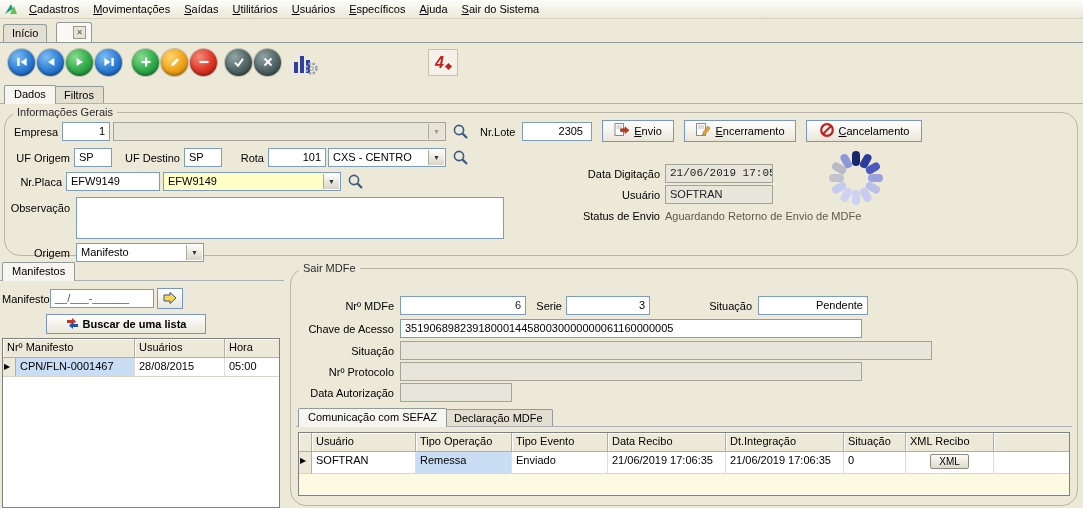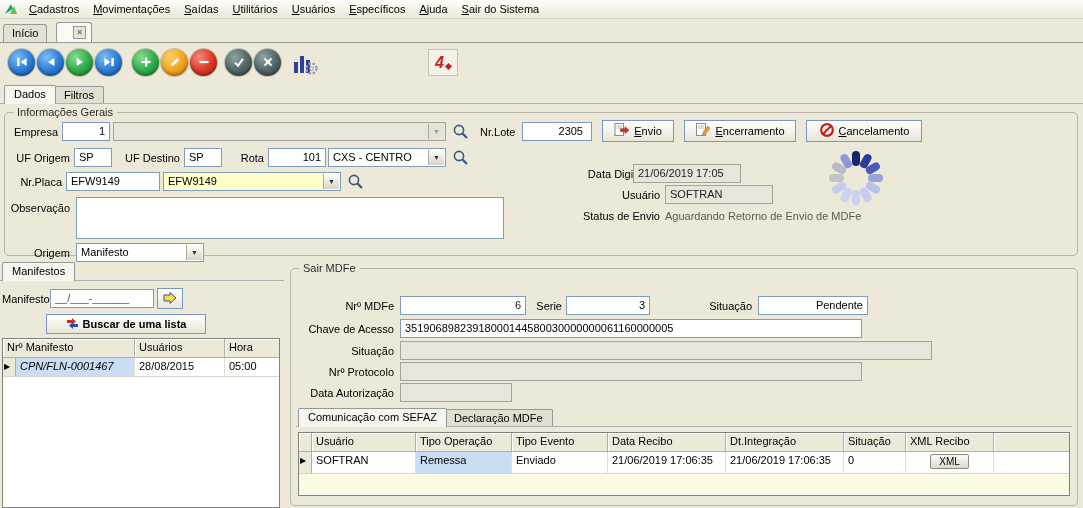--- a/index.html
+++ b/index.html
@@ -21,21 +21,21 @@
   .doctab{position:absolute;box-sizing:border-box;height:19px;border:1px solid #919b9c;border-bottom:none;border-radius:3px 3px 0 0;background:#e4e1d2;padding:2px 8px;white-space:nowrap;}
   .doctab.active{background:#faf9f4;height:21px;}
   .tbtn{position:absolute;width:27px;height:27px;border-radius:50%;display:flex;align-items:center;justify-content:center;box-shadow:0 0 0 1px rgba(0,0,0,0.18), inset 0 -2px 3px rgba(0,0,0,0.25);}
   .c-blue{background:radial-gradient(circle at 35% 30%, #7dbcf2 0%, #2f7fd6 50%, #0c4ea6 100%);}
   .c-green{background:radial-gradient(circle at 35% 30%, #86dc90 0%, #33ad4d 50%, #0e7a2a 100%);}
   .c-orange{background:radial-gradient(circle at 35% 30%, #ffd36b 0%, #f2a51d 50%, #c07800 100%);}
   .c-red{background:radial-gradient(circle at 35% 30%, #f58a7a 0%, #e03a2a 50%, #a01808 100%);}
   .c-dark{background:radial-gradient(circle at 35% 30%, #90a4a4 0%, #546868 50%, #2c3c3c 100%);}
   .ptab{position:absolute;box-sizing:border-box;height:18px;border:1px solid #919b9c;border-bottom:none;border-radius:2px 2px 0 0;background:#e2dfd0;padding:2px 9px;white-space:nowrap;}
   .ptab.active{background:#f6f5ef;height:19px;z-index:3;}
-  .group{position:absolute;border:1px solid #b9b6a8;border-radius:5px;box-sizing:border-box;text-decoration:underline;}
+  .group{position:absolute;border:1px solid #b9b6a8;border-radius:16px;box-sizing:border-box;text-decoration:underline;}
   .glegend{position:absolute;top:-7px;left:8px;background:#ece9d8;padding:0 4px;line-height:13px;color:#2b2b2b;}
   .xbtn{position:absolute;box-sizing:border-box;height:22px;border:1px solid #7a96c8;background:linear-gradient(#ffffff,#e9e6d8);display:flex;align-items:center;justify-content:center;gap:4px;padding:0 6px;cursor:default;}
   .xbtn .blabel{display:inline-block;}
   .xbtn .blabel::first-letter{text-decoration:underline;}
   .xbtn.dis{border-color:#b2aea0;background:#ece9d8;color:#9a9890;}
   .grid{position:absolute;box-sizing:border-box;border:1px solid #808080;background:#fff;overflow:hidden;}
   .grow{display:flex;}
   .gh{background:#ece9d8;box-shadow:inset 1px 1px 0 #fff;border-right:1px solid #b2aea2;border-bottom:1px solid #b2aea2;padding:2px 4px;box-sizing:border-box;height:19px;line-height:13px;flex:none;white-space:nowrap;overflow:hidden;}
   .gc{padding:2px 4px;box-sizing:border-box;height:19px;line-height:13px;flex:none;border-right:1px solid #e2dfd2;border-bottom:1px solid #d8d4c6;background:#fff;white-space:nowrap;overflow:hidden;}
   .gc.sel{background:#c9def5;}
@@ -229,21 +229,21 @@
   <span class="lbl r" style="left:8px;top:202px;width:62px;">Observação</span>
   <div class="field" style="left:76px;top:197px;width:428px;height:42px;"></div>
 
   <span class="lbl r" style="left:26px;top:247px;width:44px;">Origem</span>
   <div class="field combo" style="left:76px;top:243px;width:128px;">
     <span>Manifesto</span>
     <span class="arrowbtn">▼</span>
   </div>
 
   <span class="lbl r" style="left:572px;top:168px;width:88px;">Data Digitação</span>
-  <div class="field dis" style="left:633px;top:164px;width:108px;">21/06/2019 17:05</div>
+  <div class="field dis" style="left:665px;top:164px;width:108px;font-family:Liberation Mono, monospace;">21/06/2019 17:05</div>
   <span class="lbl r" style="left:572px;top:189px;width:88px;">Usuário</span>
   <div class="field dis" style="left:665px;top:185px;width:108px;">SOFTRAN</div>
   <span class="lbl r" style="left:562px;top:210px;width:98px;">Status de Envio</span>
   <span class="lbl" style="left:665px;top:210px;color:#5c5a50;">Aguardando Retorno de Envio de MDFe</span>
 
   <span class="abs" style="left:826px;top:148px;">
     <svg width="60" height="60" viewBox="-30 -30 60 60">
       <g transform="rotate(0)">
           <rect x="-4" y="-27" width="8" height="15" rx="4" fill="#17266f"></rect>
         </g>
@@ -305,21 +305,21 @@
   </div>
 
   <div class="grid" style="left:2px;top:338px;width:278px;height:170px;">
     <div class="grow">
       <div class="gh" style="width:132px;">Nrº Manifesto</div>
       <div class="gh" style="width:90px;">Usuários</div>
       <div class="gh" style="width:54px;border-right:none;">Hora</div>
     </div>
     <div class="grow">
       <div class="gc ind" style="width:13px;">▶</div>
-      <div class="gc sel" style="width:119px;font-style:italic;">CPN/FLN-0001467</div>
+      <div class="gc sel" style="width:119px;">CPN/FLN-0001467</div>
       <div class="gc" style="width:90px;">28/08/2015</div>
       <div class="gc" style="width:54px;border-right:none;">05:00</div>
     </div>
   </div>
 
   <div class="group" style="left:290px;top:268px;width:788px;height:238px;">
     <span class="glegend">Sair MDFe</span>
   </div>
 
   <span class="lbl r" style="left:298px;top:300px;width:96px;">Nrº MDFe</span>

